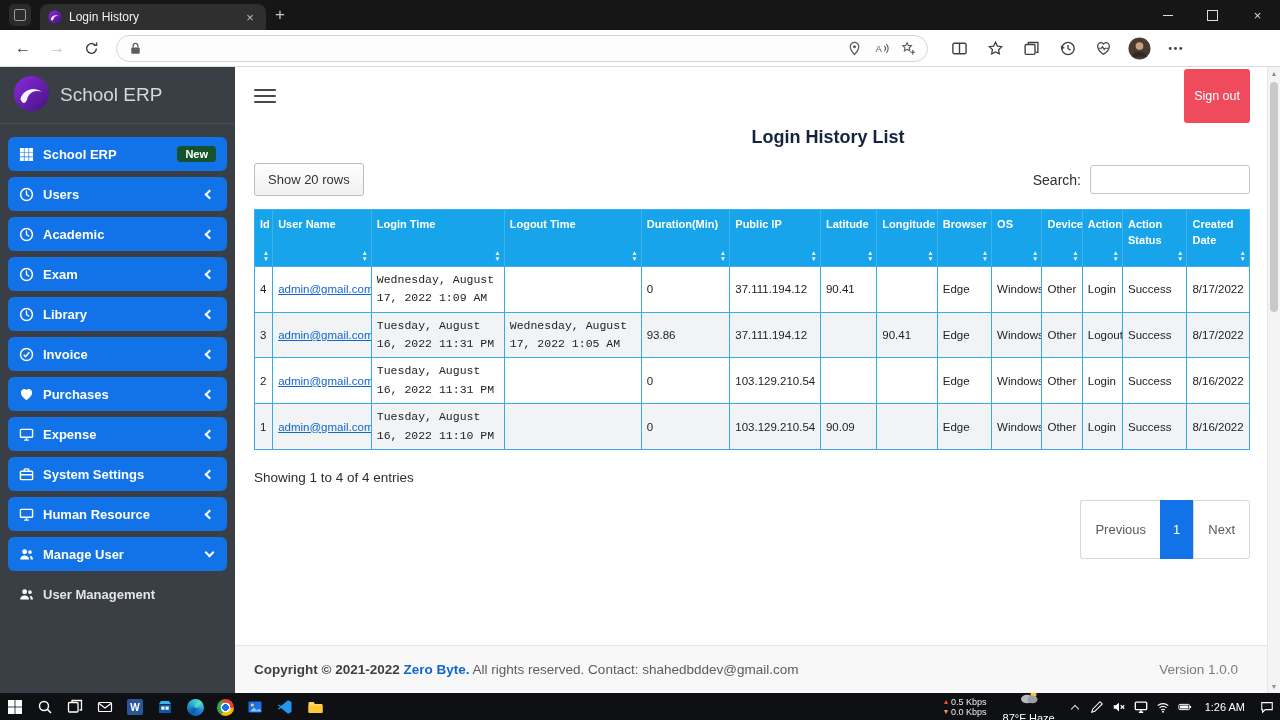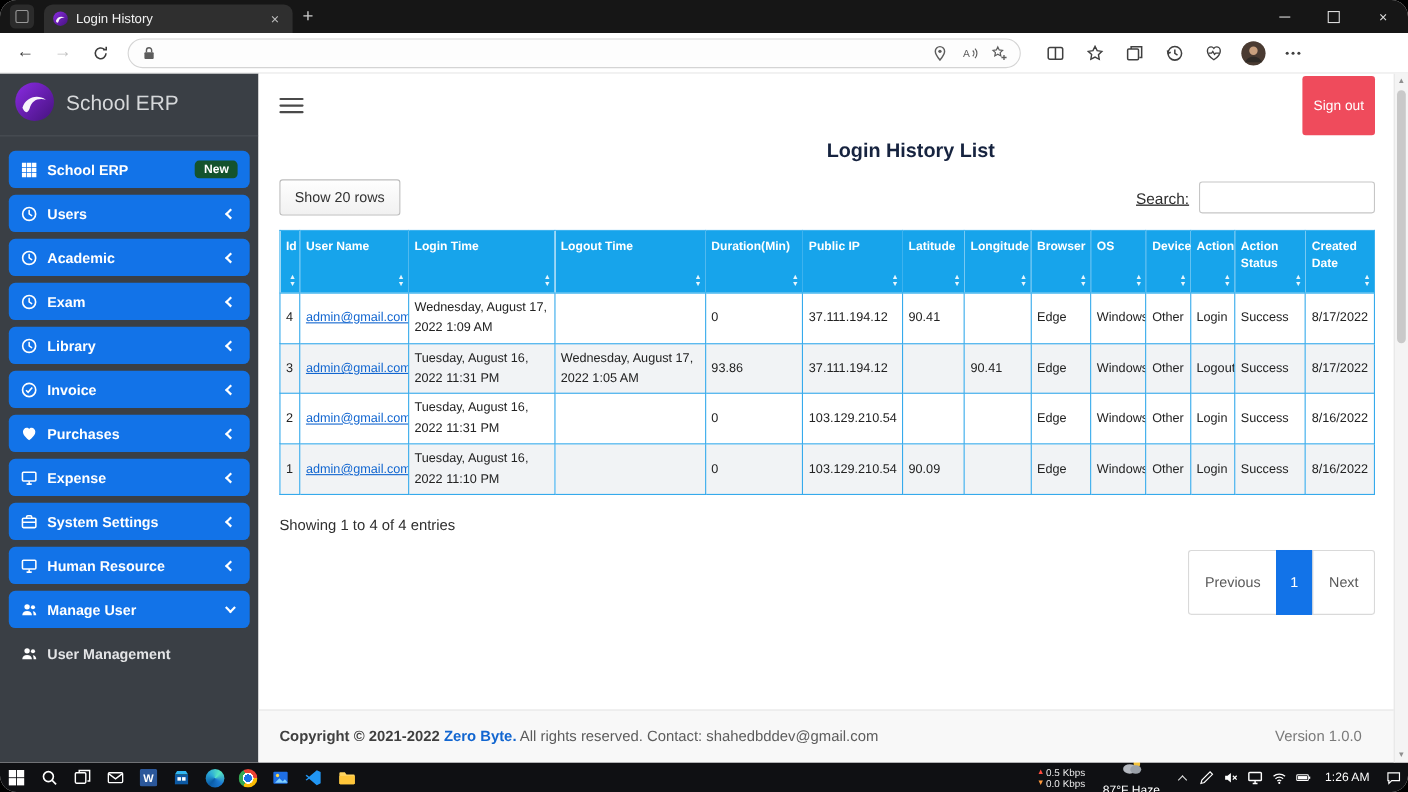--- a/index.html
+++ b/index.html
@@ -1,17 +1,17 @@
 <!DOCTYPE html>
 <html><head>
 <meta charset="utf-8">
 <style>
   html,body{margin:0;padding:0;}
   body{width:1280px;height:720px;overflow:hidden;font-family:"Liberation Sans","DejaVu Sans",sans-serif;background:#000;}
-  .screen{position:relative;width:1280px;height:720px;background:#fff;display:flex;flex-direction:column;overflow:hidden;border-radius:15px;}
+  .screen{position:relative;width:1280px;height:720px;background:#fff;display:flex;flex-direction:column;overflow:hidden;}
 
   
   .tabbar{height:30px;background:#161616;display:flex;align-items:center;flex-shrink:0;color:#cfcfcf;}
   .tab-actions{width:22px;height:22px;margin:0 9px;background:#2b2b2b;border-radius:5px;display:flex;align-items:center;justify-content:center;}
   .tab-actions .sq{width:10px;height:10px;border:1.5px solid #9a9a9a;border-radius:2px;}
   .tab{height:26px;align-self:flex-end;width:226px;background:#2f2f2f;border-radius:8px 8px 0 0;display:flex;align-items:center;padding:0 8px;gap:7px;box-sizing:border-box;}
   .tab-title{flex:1;font-size:12px;color:#f1f1f1;white-space:nowrap;overflow:hidden;}
   .tab-close{color:#bdbdbd;font-size:13px;width:16px;text-align:center;cursor:pointer;}
   .favicon svg{width:14px;height:14px;display:block;}
   .newtab{width:28px;text-align:center;font-size:17px;color:#c7c7c7;cursor:pointer;}
@@ -60,30 +60,30 @@
 
   
   .main{flex:1;position:relative;background:#fff;padding:0 30px 0 19px;box-sizing:border-box;overflow:hidden;}
   .main-top{height:58px;display:flex;align-items:center;justify-content:space-between;}
   .hamburger{width:22px;cursor:pointer;}
   .hamburger span{display:block;height:2px;background:#4a4a4a;margin:4px 0;border-radius:1px;}
   .signout{background:#ef4b5c;color:#fff;border:none;border-radius:3px;font-size:12.5px;padding:20px 10px;cursor:pointer;font-family:inherit;}
   .page-title{text-align:center;font-size:18px;font-weight:bold;color:#16233f;margin-top:2px;transform:translateX(76px);}
   .controls{display:flex;align-items:center;justify-content:space-between;margin-top:15px;}
   .show-rows{border:1px solid #bdbdbd;background:linear-gradient(#fefefe,#f1f1f1);border-radius:3px;padding:8px 13px;font-size:13px;color:#333;cursor:pointer;font-family:inherit;}
-  .search-wrap{display:flex;align-items:center;text-decoration:underline;}
+  .search-wrap{display:flex;align-items:center;}
   .search-label{font-size:14px;color:#2e2e2e;}
   .search-input{width:160px;height:29px;border:1px solid #c6c6c6;border-radius:3px;margin-left:9px;box-sizing:border-box;padding:0 6px;font-size:13px;font-family:inherit;}
 
   
   table.lh{width:100%;border-collapse:collapse;table-layout:fixed;margin-top:13px;}
   table.lh th{position:relative;background:#17a4eb;color:#fff;font-weight:bold;font-size:11px;text-align:left;vertical-align:top;padding:7px 4px 17px 5px;border:1px solid #3db2ee;line-height:1.45;}
   table.lh td{border:1px solid #35aaec;font-size:11.5px;color:#222;padding:4px 3px 4px 5px;vertical-align:middle;overflow:hidden;}
   table.lh td.nowrap{white-space:nowrap;}
-  table.lh td.wrap{white-space:normal;line-height:1.6;}
+  table.lh td.wrap{white-space:normal;line-height:1.6;font-family:Liberation Mono, monospace;}
   table.lh tbody tr{height:40px;background:#fff;}
   table.lh tbody tr:nth-child(even){background:#f1f3f5;}
   .sort{position:absolute;right:3px;bottom:3px;display:flex;flex-direction:column;color:rgba(255,255,255,.9);}
   .sort i{font-style:normal;font-size:6.5px;line-height:6.5px;}
   .email-link{color:#1266d0;text-decoration:underline;cursor:pointer;}
 
   .summary{margin-top:20px;font-size:13.5px;color:#2e2e2e;}
   .pager{display:flex;justify-content:flex-end;margin-top:15px;}
   .page-btn{border:1px solid #d9d9d9;background:#fff;color:#5a5a5a;font-size:13px;padding:21px 14px;cursor:pointer;font-family:inherit;}
   .page-btn.prev{border-radius:3px 0 0 3px;border-right:none;}

